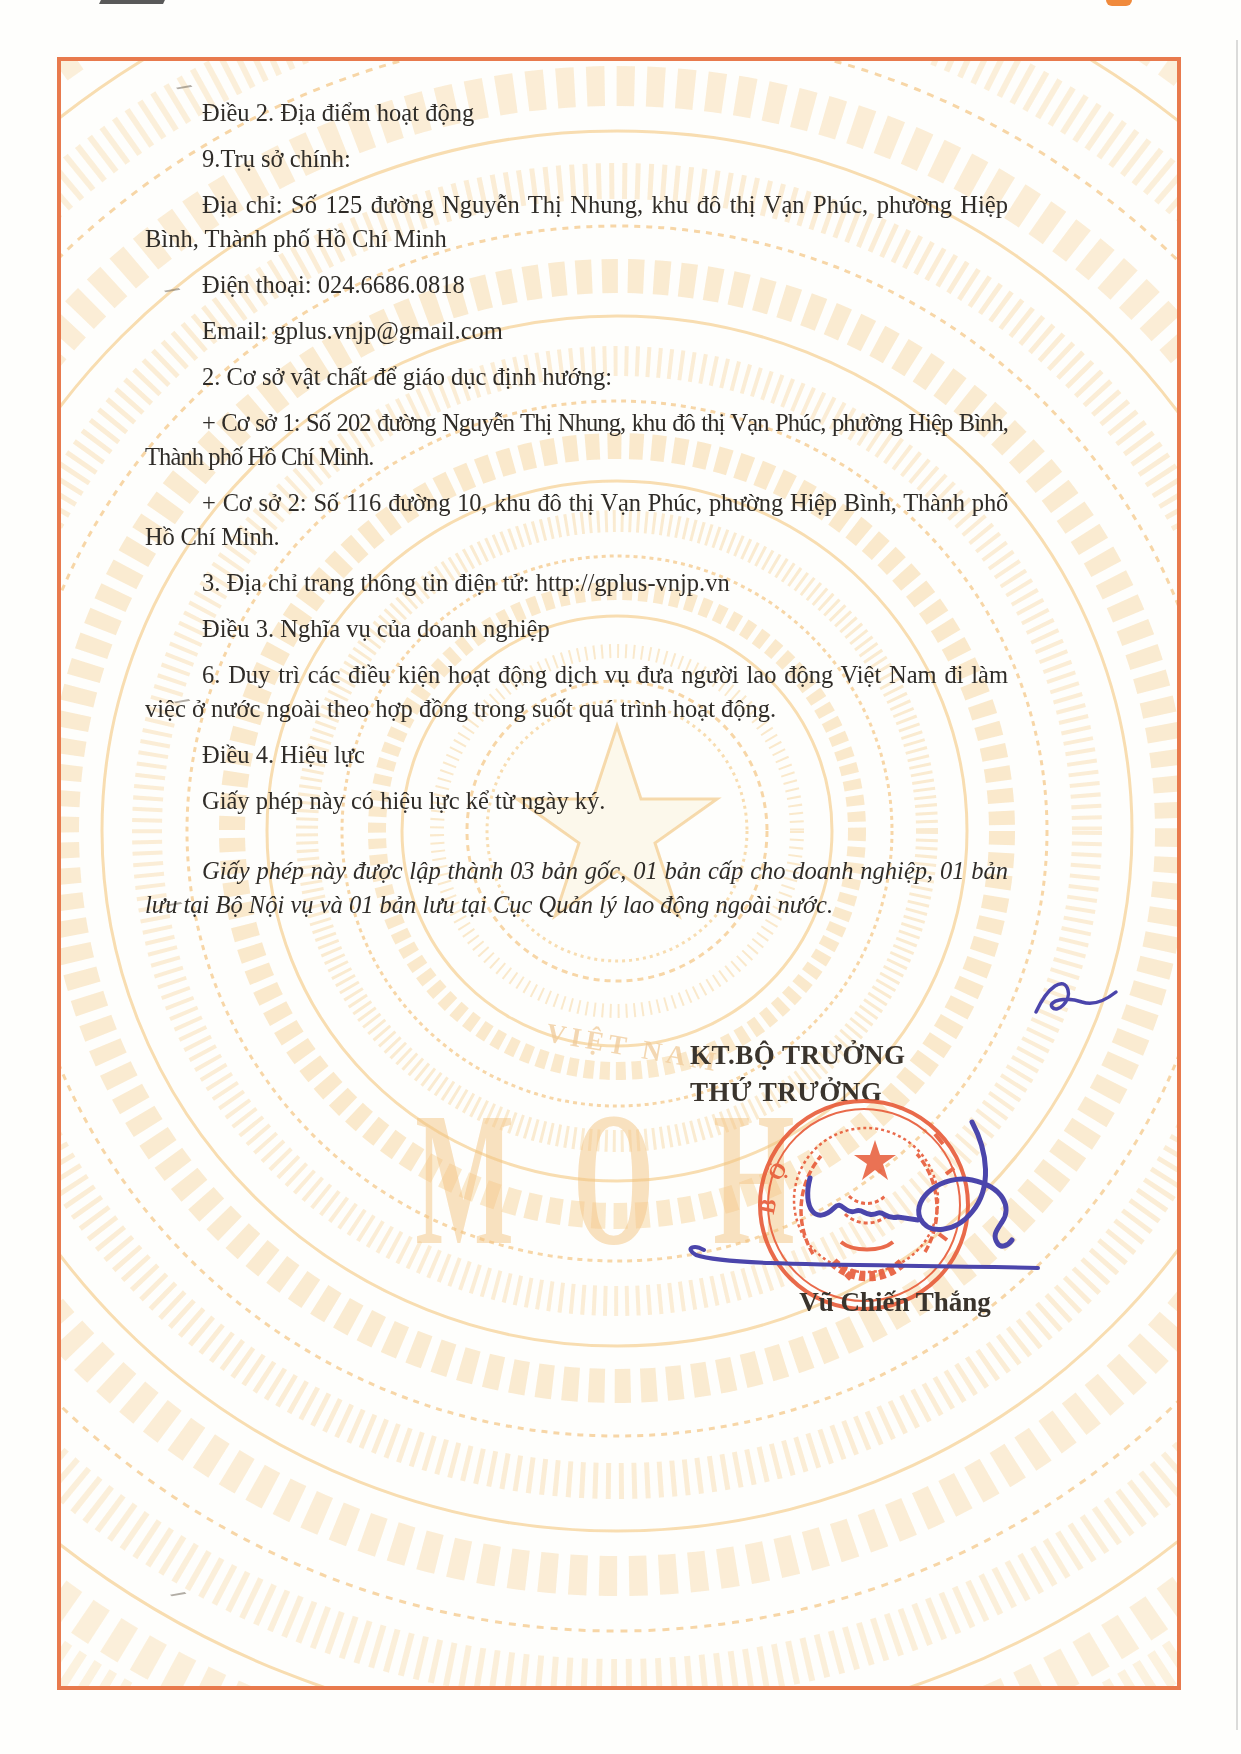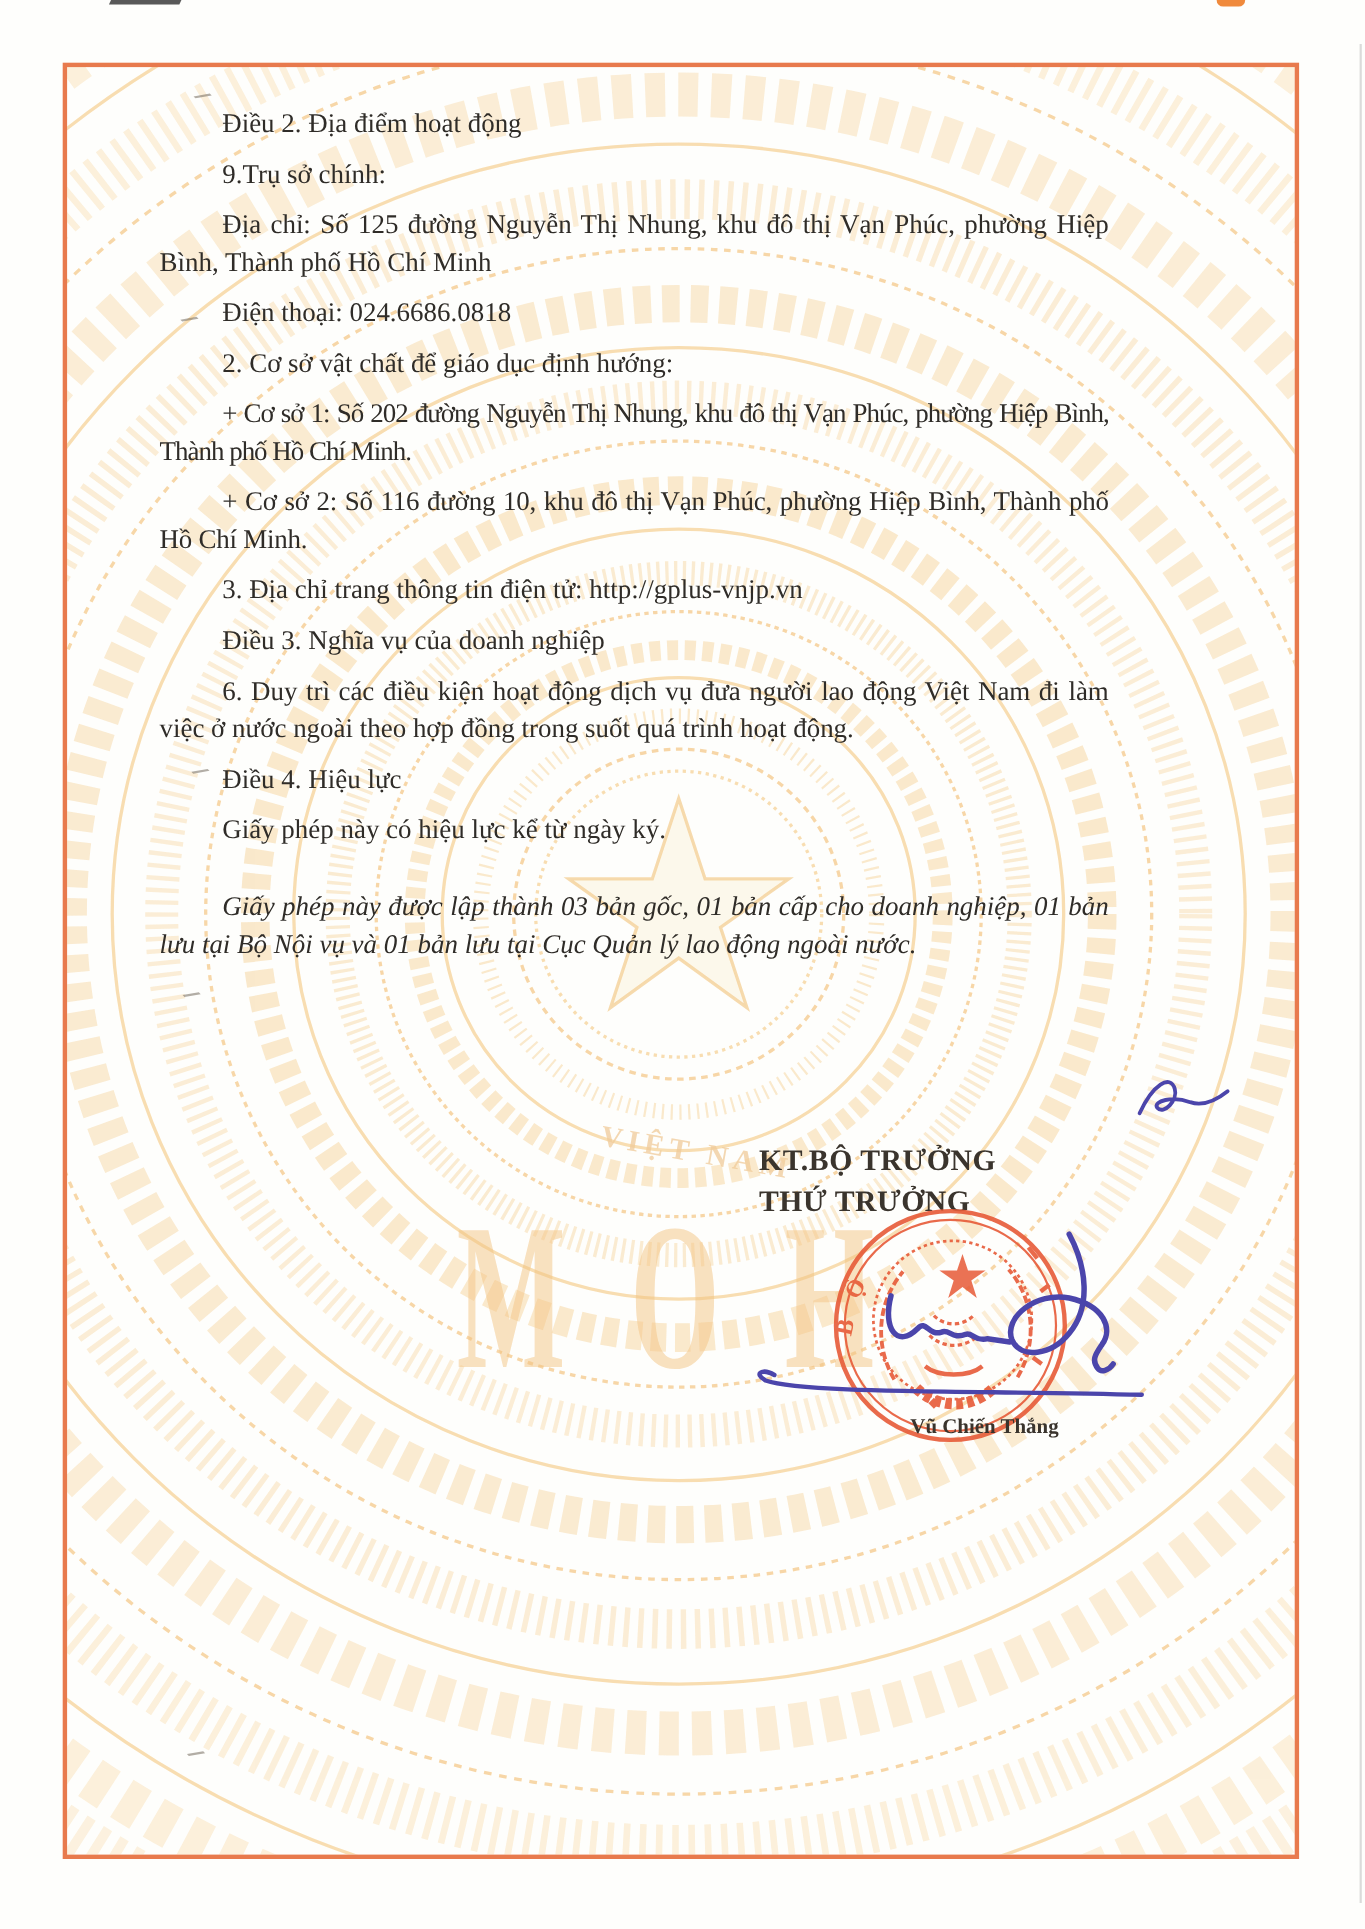--- a/index.html
+++ b/index.html
@@ -25,21 +25,21 @@
   .content p.heading{font-weight:normal;text-align:left;}
   .content p.italic{font-style:italic;margin-top:36px;}
   .content p.condensed{letter-spacing:-0.9px;}
   .content p.condensed2{letter-spacing:-0.2px;}
   .sig-title{
     position:absolute;left:690px;width:410px;text-align:left;
     font-weight:bold;font-size:27px;color:#3a342d;letter-spacing:0.5px;
   }
   .sig-name{
     position:absolute;left:690px;top:1287px;width:410px;text-align:center;
-    font-weight:bold;font-size:19px;color:#3a342d;
+    font-weight:bold;font-size:27px;color:#3a342d;
   }
   .seal-svg{position:absolute;left:753px;top:1094px;width:222px;height:222px;opacity:.9;}
   .sign-svg{position:absolute;left:620px;top:1100px;width:500px;height:200px;}
   .flourish-svg{position:absolute;left:1022px;top:968px;width:110px;height:62px;}
   .artifact-strip{position:absolute;left:100px;top:0;width:64px;height:4px;background:#3c3c3c;opacity:.85;transform:skewX(-25deg);}
   .artifact-orange{position:absolute;left:1106px;top:0;width:26px;height:6px;background:#f08a3c;border-radius:0 0 8px 8px;}
   .artifact-edge{position:absolute;left:1236px;top:40px;width:2px;height:1690px;background:#9b9b9b;opacity:.35;}
   .speck{position:absolute;width:15px;height:3px;border-top:2px solid rgba(115,105,92,.55);transform:rotate(-10deg) skewX(35deg);}
 </style>
 </head>
@@ -84,20 +84,21 @@
 <div class="speck" style="left:166px;top:289px;"></div>
 <div class="speck" style="left:176px;top:700px;"></div>
 <div class="speck" style="left:168px;top:903px;"></div>
 <div class="speck" style="left:172px;top:1593px;"></div>
 
 <div class="content">
   <p class="heading">Điều 2. Địa điểm hoạt động</p>
   <p class="body">9.Trụ sở chính:</p>
   <p class="body">Địa chỉ: Số 125 đường Nguyễn Thị Nhung, khu đô thị Vạn Phúc, phường Hiệp Bình, Thành phố Hồ Chí Minh</p>
   <p class="body">Điện thoại: 024.6686.0818</p>
+  <p class="body">Email: gplus.vnjp@gmail.com</p>
   <p class="body">2. Cơ sở vật chất để giáo dục định hướng:</p>
   <p class="condensed">+ Cơ sở 1: Số 202 đường Nguyễn Thị Nhung, khu đô thị Vạn Phúc, phường Hiệp Bình, Thành phố Hồ Chí Minh.</p>
   <p class="condensed2">+ Cơ sở 2: Số 116 đường 10, khu đô thị Vạn Phúc, phường Hiệp Bình, Thành phố Hồ Chí Minh.</p>
   <p class="body">3. Địa chỉ trang thông tin điện tử: http://gplus-vnjp.vn</p>
   <p class="heading">Điều 3. Nghĩa vụ của doanh nghiệp</p>
   <p class="body">6. Duy trì các điều kiện hoạt động dịch vụ đưa người lao động Việt Nam đi làm việc ở nước ngoài theo hợp đồng trong suốt quá trình hoạt động.</p>
   <p class="heading">Điều 4. Hiệu lực</p>
   <p class="body">Giấy phép này có hiệu lực kể từ ngày ký.</p>
   <p class="italic">Giấy phép này được lập thành 03 bản gốc, 01 bản cấp cho doanh nghiệp, 01 bản lưu tại Bộ Nội vụ và 01 bản lưu tại Cục Quản lý lao động ngoài nước.</p>
 </div>

